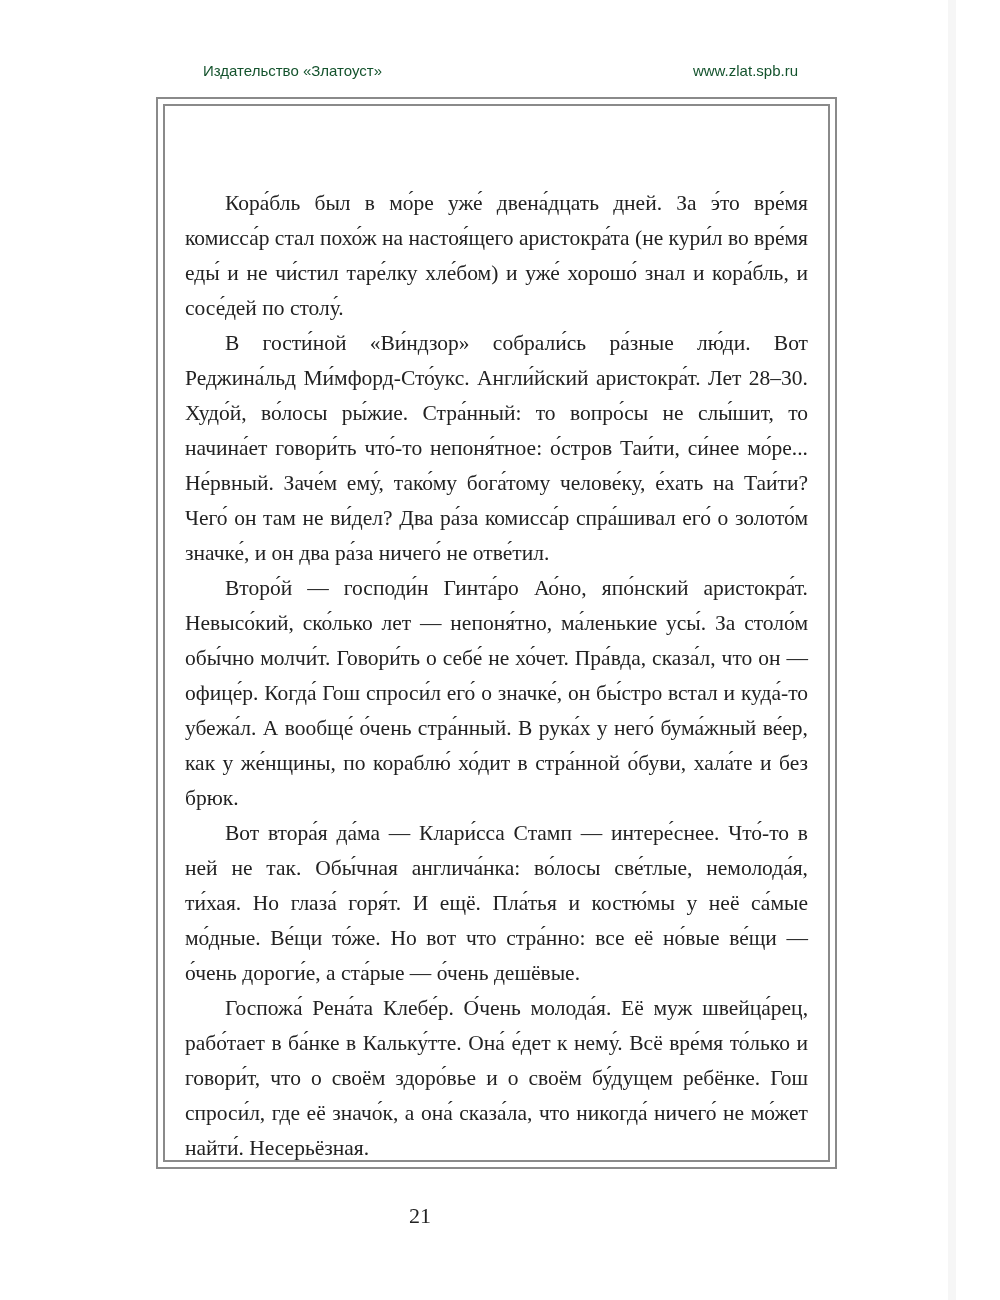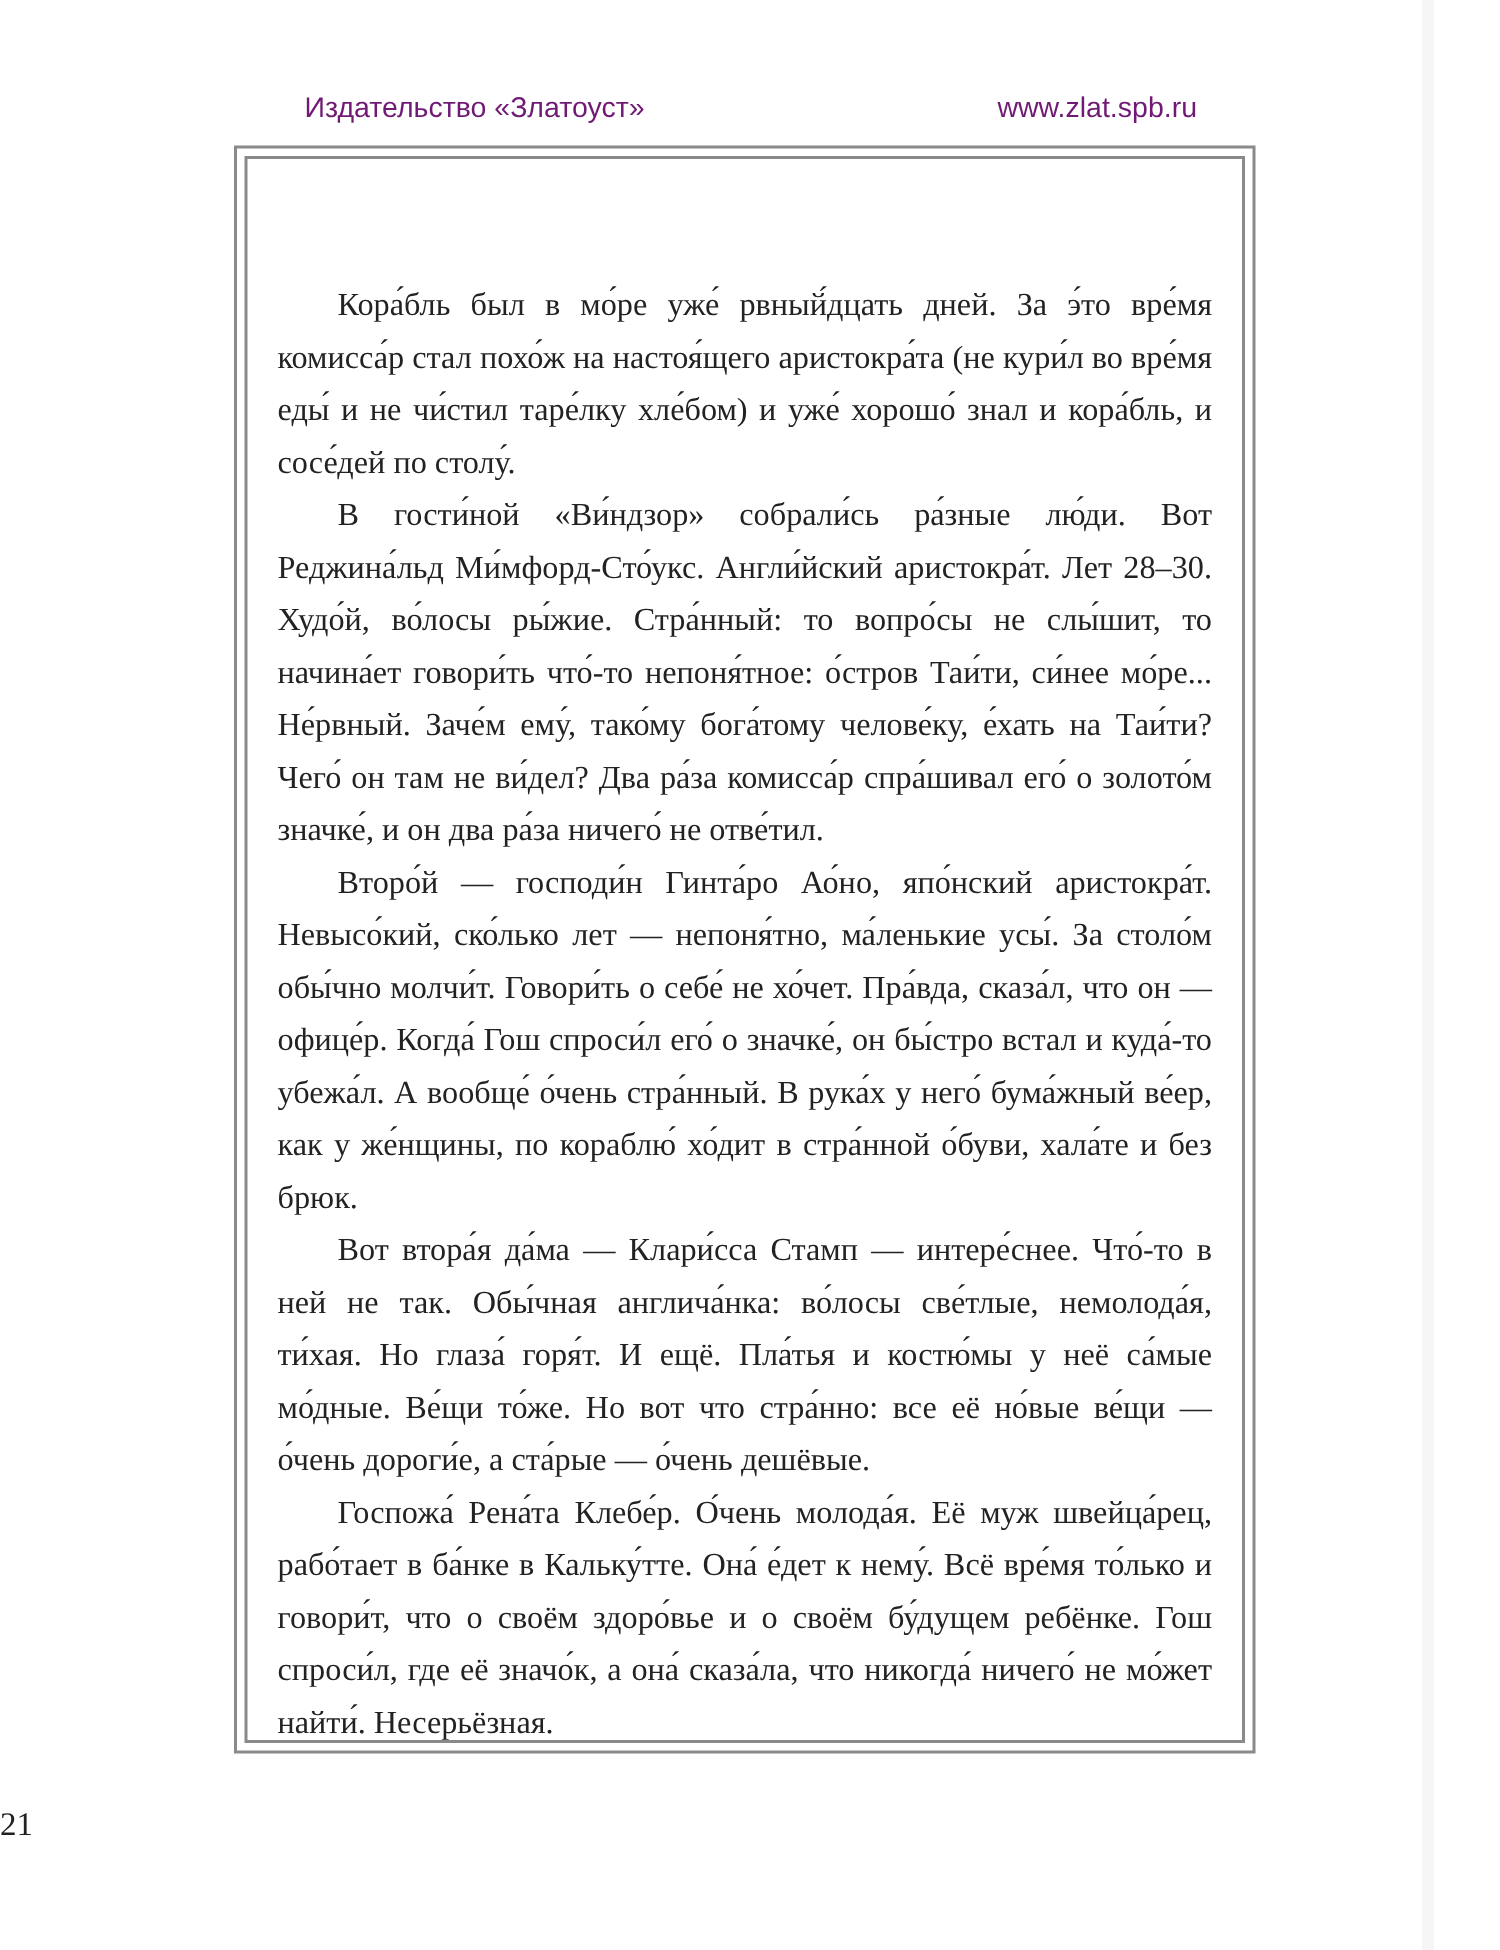--- a/index.html
+++ b/index.html
@@ -1,48 +1,48 @@
 <!DOCTYPE html>
 <html><head>
 <meta charset="utf-8">
 <style>
   html, body { margin:0; padding:0; }
   body { width:1000px; height:1300px; background:#ffffff; position:relative; overflow:hidden; }
   .right-strip { position:absolute; left:948px; top:0; width:8px; height:1300px; background:#f6f6f6; }
   .header { position:absolute; top:62px; left:203px; width:595px; height:22px;
-            font-family:"Liberation Sans", sans-serif; font-size:19px; color:#701a75; }
+            font-family:"Liberation Sans", sans-serif; font-size:15px; color:#14532d; }
   .header .left { position:absolute; left:0; top:0; }
   .header .right { position:absolute; right:0; top:0; }
   .frame-outer { position:absolute; left:156px; top:97px; width:677px; height:1068px;
                  border:2px solid #8a8a8a; }
   .frame-inner { position:absolute; left:5px; top:5px; right:5px; bottom:5px;
                  border:2px solid #8a8a8a; }
   .chapter { position:absolute; top:38px; left:0; right:0; text-align:center;
              font-family:"Liberation Serif", serif; font-weight:bold; font-size:26px; color:#1a1a1a; }
   .body-text { position:absolute; top:80px; left:20px; right:20px;
                font-family:"Liberation Serif", serif; font-size:21.5px; line-height:35px;
                color:#222; text-align:justify; }
   .body-text p { margin:0; text-indent:40px; }
-  .page-number { position:absolute; top:1203px; left:0; width:840px; text-align:left;
+  .page-number { position:absolute; top:1203px; left:0; width:840px; text-align:center;
                  font-family:"Liberation Serif", serif; font-size:22px; color:#222; }
 </style>
 </head>
 <body>
 
 <div class="right-strip"></div>
 
 <div class="header">
   <span class="left">Издательство «Златоуст»</span>
   <span class="right">www.zlat.spb.ru</span>
 </div>
 
 <div class="frame-outer">
   <div class="frame-inner">
     <div class="body-text">
-      <p>Кора́бль был в мо́ре уже́ рвный́дцать дней. За э́то вре́мя комисса́р стал похо́ж на настоя́щего аристокра́та (не кури́л во вре́мя еды́ и не чи́стил таре́лку хле́бом) и уже́ хорошо́ знал и кора́бль, и сосе́дей по столу́.</p>
+      <p>Кора́бль был в мо́ре уже́ двена́дцать дней. За э́то вре́мя комисса́р стал похо́ж на настоя́щего аристокра́та (не кури́л во вре́мя еды́ и не чи́стил таре́лку хле́бом) и уже́ хорошо́ знал и кора́бль, и сосе́дей по столу́.</p>
       <p>В гости́ной «Ви́ндзор» собрали́сь ра́зные лю́ди. Вот Реджина́льд Ми́мфорд-Сто́укс. Англи́йский аристокра́т. Лет 28–30. Худо́й, во́лосы ры́жие. Стра́нный: то вопро́сы не слы́шит, то начина́ет говори́ть что́-то непоня́тное: о́стров Таи́ти, си́нее мо́ре... Не́рвный. Заче́м ему́, тако́му бога́тому челове́ку, е́хать на Таи́ти? Чего́ он там не ви́дел? Два ра́за комисса́р спра́шивал его́ о золото́м значке́, и он два ра́за ничего́ не отве́тил.</p>
       <p>Второ́й — господи́н Гинта́ро Ао́но, япо́нский аристокра́т. Невысо́кий, ско́лько лет — непоня́тно, ма́ленькие усы́. За столо́м обы́чно молчи́т. Говори́ть о себе́ не хо́чет. Пра́вда, сказа́л, что он — офице́р. Когда́ Гош спроси́л его́ о значке́, он бы́стро встал и куда́-то убежа́л. А вообще́ о́чень стра́нный. В рука́х у него́ бума́жный ве́ер, как у же́нщины, по кораблю́ хо́дит в стра́нной о́буви, хала́те и без брюк.</p>
       <p>Вот втора́я да́ма — Клари́сса Стамп — интере́снее. Что́-то в ней не так. Обы́чная англича́нка: во́лосы све́тлые, немолода́я, ти́хая. Но глаза́ горя́т. И ещё. Пла́тья и костю́мы у неё са́мые мо́дные. Ве́щи то́же. Но вот что стра́нно: все её но́вые ве́щи — о́чень дороги́е, а ста́рые — о́чень дешёвые.</p>
       <p>Госпожа́ Рена́та Клебе́р. О́чень молода́я. Её муж швейца́рец, рабо́тает в ба́нке в Кальку́тте. Она́ е́дет к нему́. Всё вре́мя то́лько и говори́т, что о своём здоро́вье и о своём бу́дущем ребёнке. Гош спроси́л, где её значо́к, а она́ сказа́ла, что никогда́ ничего́ не мо́жет найти́. Несерьёзная.</p>
     </div>
   </div>
 </div>
 
 <div class="page-number">21</div>
 

